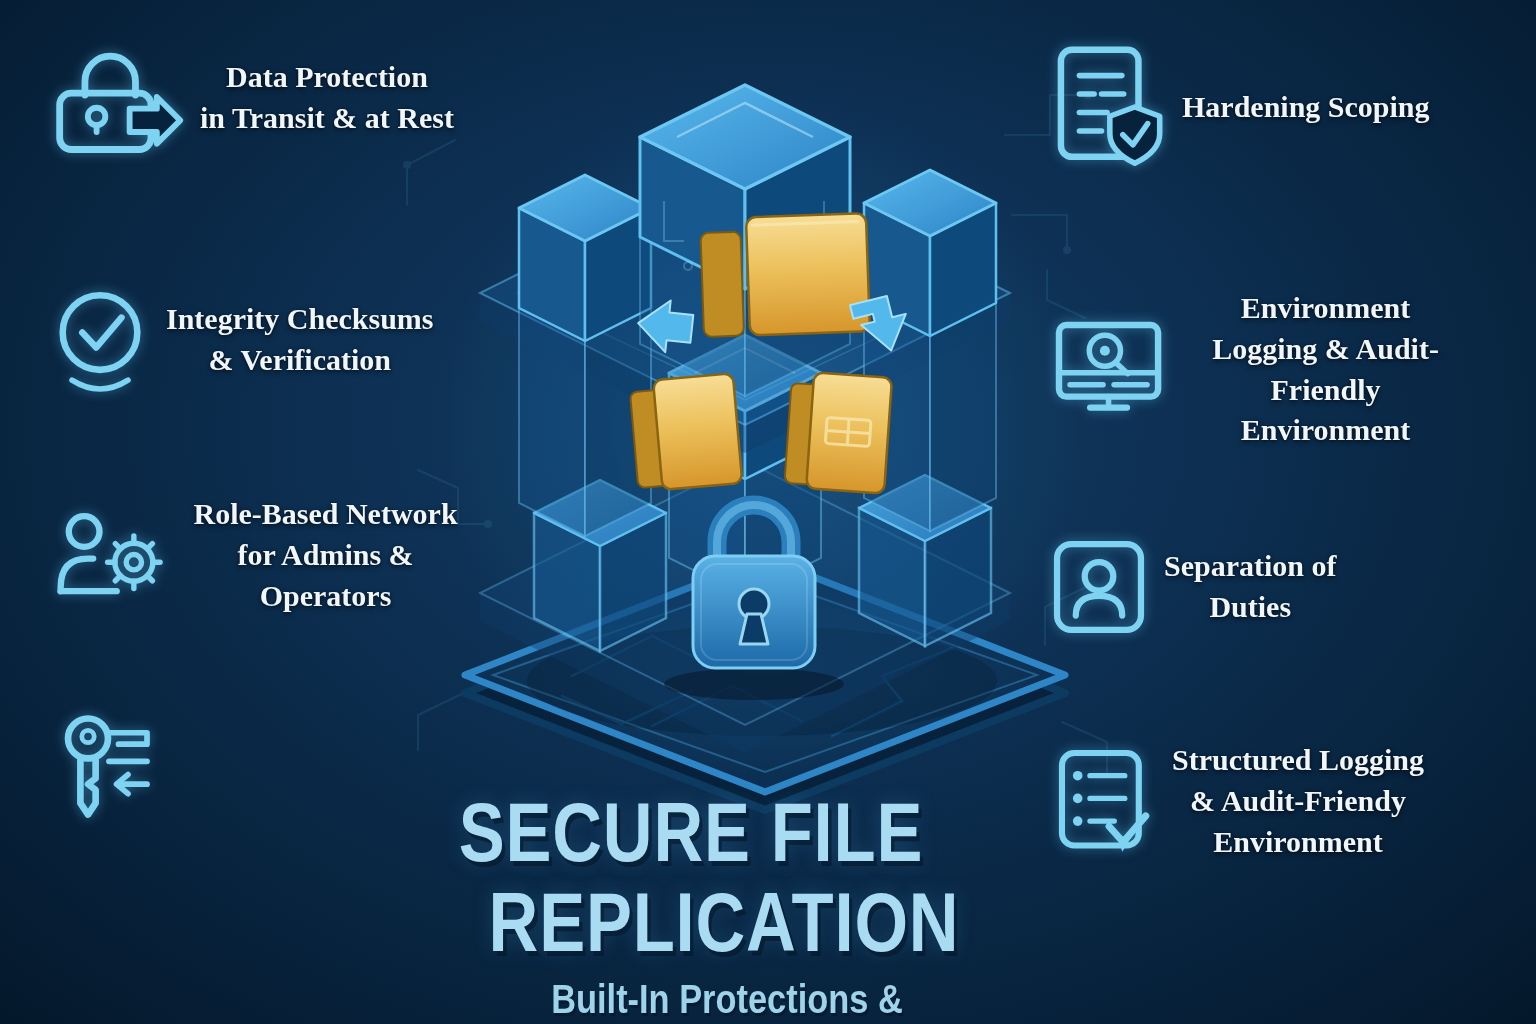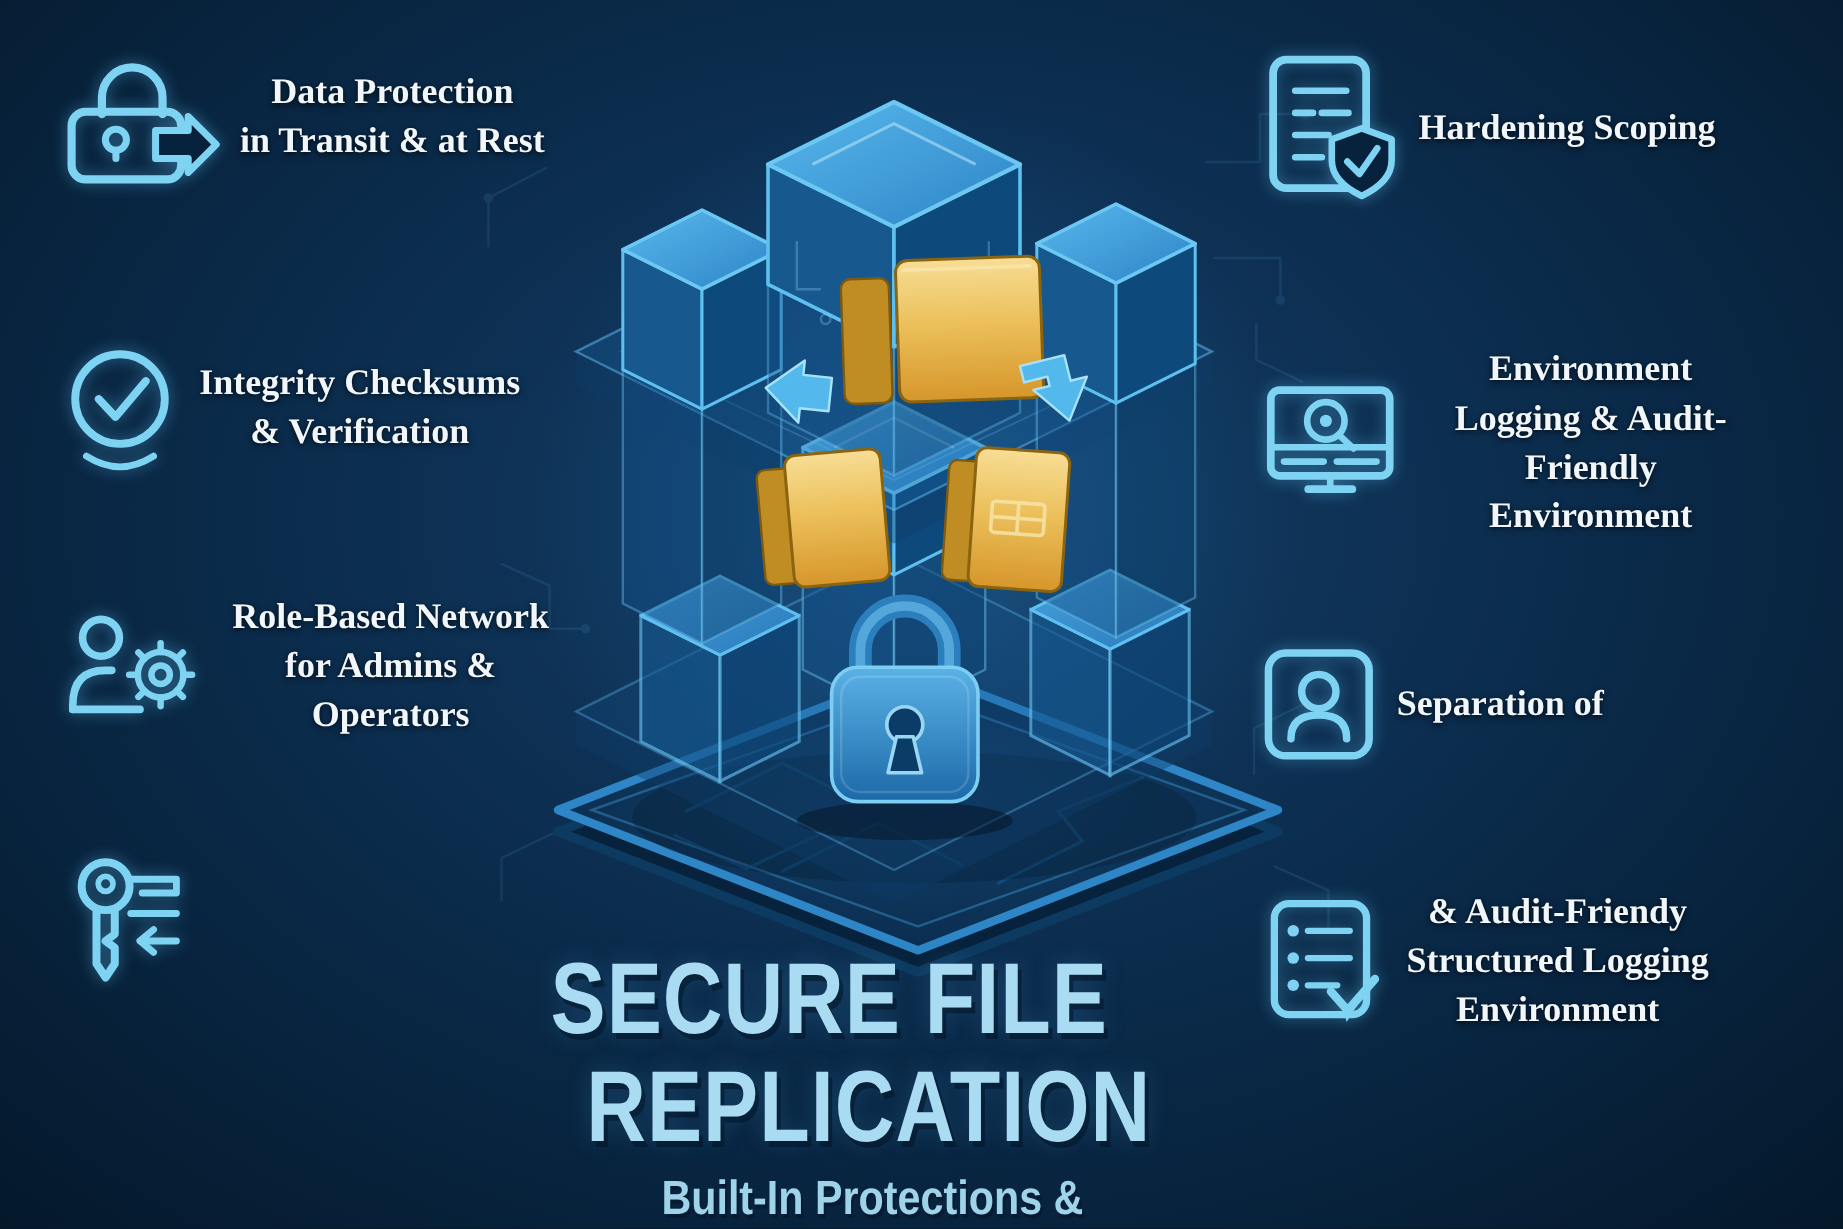--- a/index.html
+++ b/index.html
@@ -310,42 +310,43 @@
   <div class="feature f-r3">
     <svg class="fi" width="102" height="100" viewBox="0 0 114 112">
       <g stroke="#7fd3f2" fill="none" stroke-width="7" stroke-linecap="round" stroke-linejoin="round">
         <rect x="10" y="8" width="94" height="96" rx="16"></rect>
         <circle cx="57" cy="44" r="16"></circle>
         <path d="M31,88 Q31,66 57,66 Q83,66 83,88"></path>
       </g>
     </svg>
     <div class="label">
       <span>Separation of</span>
+      <span>Duties</span>
     </div>
   </div>
 
   <div class="feature f-r4">
     <svg class="fi" width="110" height="110" viewBox="0 0 126 126">
       <g stroke="#7fd3f2" fill="none" stroke-width="7" stroke-linecap="round" stroke-linejoin="round">
         <rect x="16" y="8" width="88" height="106" rx="14"></rect>
         <circle cx="34" cy="34" r="5.5" fill="#7fd3f2" stroke="none"></circle>
         <circle cx="34" cy="60" r="5.5" fill="#7fd3f2" stroke="none"></circle>
         <circle cx="34" cy="86" r="5.5" fill="#7fd3f2" stroke="none"></circle>
         <g stroke-width="6">
             <path d="M48,34 H88"></path>
             <path d="M48,60 H88"></path>
             <path d="M48,86 H76"></path>
           </g>
         <polyline points="70,92 86,110 112,80" stroke-width="8"></polyline>
         <polygon points="80,103 95,105 85,121" fill="#7fd3f2" stroke="none"></polygon>
       </g>
     </svg>
     <div class="label">
+      <span>Structured Logging</span>
       <span>&amp; Audit-Friendy</span>
-      <span>Structured Logging</span>
       <span>Environment</span>
     </div>
   </div>
 
   <div class="title-block">
     <div class="title-line l1">SECURE FILE</div>
     <div class="title-line l2">REPLICATION</div>
     <div class="subtitle">Built-In Protections &amp; Documentation</div>
   </div>
 

